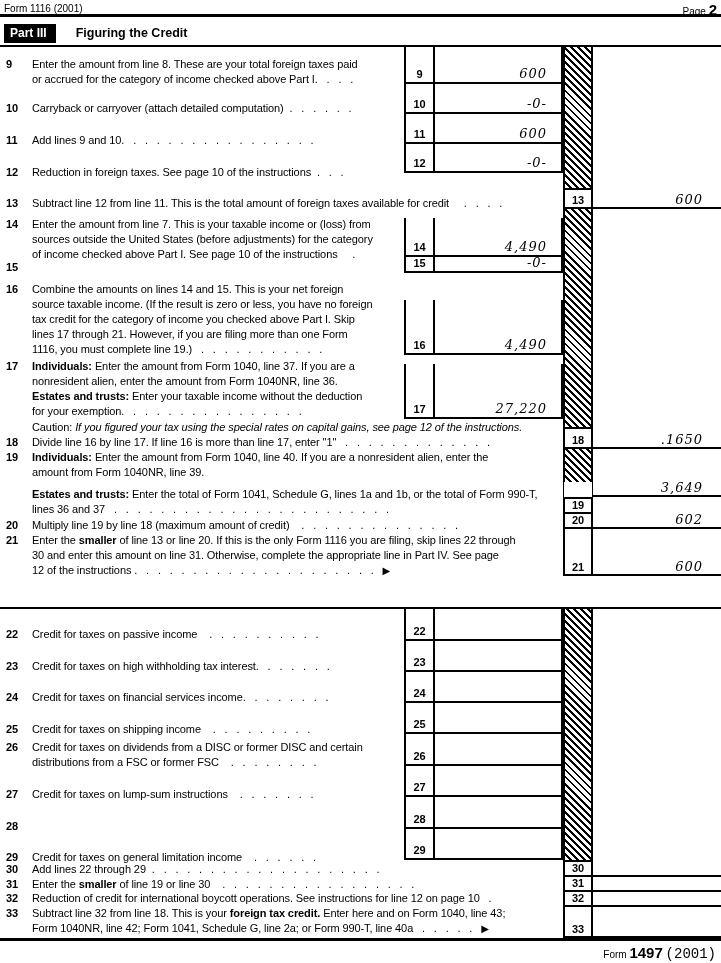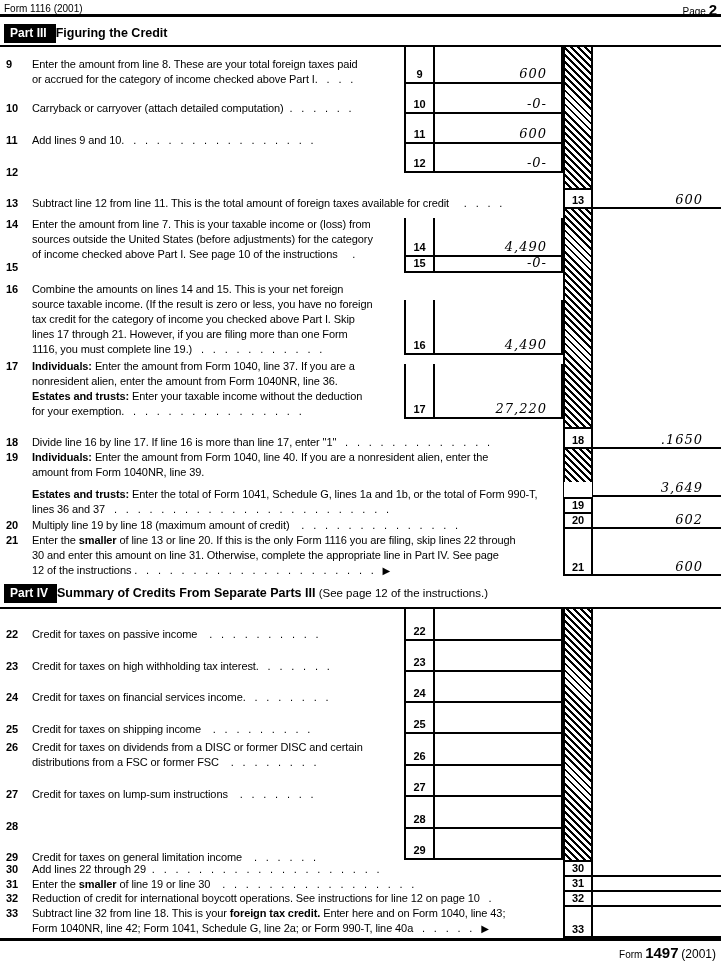--- a/index.html
+++ b/index.html
@@ -5,21 +5,21 @@
   html,body{margin:0;padding:0;background:#fff;}
   .page{position:relative;width:721px;height:963px;background:#fff;color:#000;
         font-family:"Liberation Sans",sans-serif;font-size:11px;overflow:hidden;}
   .rule{position:absolute;left:0;width:721px;height:2px;background:#000;}
   .hdr{position:absolute;top:3px;left:4px;right:4px;height:12px;font-size:10px;}
   .hdr-right{position:absolute;right:0;top:-2px;}
   .pgnum{font-weight:bold;font-size:15px;}
   .partbar{position:absolute;left:4px;height:18px;}
   .badge{display:inline-block;background:#000;color:#fff;font-weight:bold;font-size:12px;
          padding:2px 9px 3px 6px;}
-  .ptitle{font-weight:bold;font-size:12.5px;margin-left:0;}
+  .ptitle{font-weight:bold;font-size:12.5px;margin-left:20px;}
   .pnote{font-size:11.5px;font-weight:normal;}
   .tl{position:absolute;left:32px;white-space:pre;line-height:15px;letter-spacing:-0.1px;}
   .tl .no{position:absolute;left:-26px;top:0;width:24px;font-weight:bold;white-space:normal;}
   .cell{position:absolute;left:404px;width:159px;box-sizing:border-box;
         border-left:2px solid #000;border-right:2px solid #000;border-bottom:2px solid #000;}
   .cell .nb{position:absolute;left:0;top:0;bottom:0;width:29px;box-sizing:border-box;
         border-right:2px solid #000;font-weight:bold;display:flex;align-items:flex-end;
         justify-content:center;padding-bottom:2px;}
   .cell .cv{position:absolute;right:14px;bottom:1px;}
   .val{font-family:"DejaVu Serif",serif;font-style:italic;font-size:13px;letter-spacing:1px;}
@@ -30,21 +30,21 @@
   .hatch{position:absolute;left:563px;width:30px;box-sizing:border-box;
         border-left:2px solid #000;border-right:2px solid #000;
         background:repeating-linear-gradient(45deg,#fff 0,#fff 3px,#000 3px,#000 5px);}
   .vconn{position:absolute;left:563px;width:30px;box-sizing:border-box;
         border-left:1px solid #000;border-right:1px solid #000;}
   .caution{font-style:italic;}
   .caution .lead{font-style:normal;}
   .arrow{font-size:10px;}
   .footer{position:absolute;right:5px;top:944px;font-size:10px;}
   .fnum{font-weight:bold;font-size:15px;}
-  .fyear{font-size:12px;}
+  .fyear{font-size:14px;font-family:Liberation Mono, monospace;}
   b{font-weight:bold;}
 </style>
 </head>
 <body>
 
 <div class="page">
 
   <div class="hdr">
     <span>Form 1116 (2001)</span>
     <span class="hdr-right"><span>Page</span> <span class="pgnum">2</span></span>
@@ -53,35 +53,36 @@
 
   <div class="partbar" style="top:24px">
     <span class="badge">Part III</span><span class="ptitle">Figuring the Credit</span>
   </div>
   <div class="rule" style="top:45px"></div>
 
   <div class="tl" style="top:57px"><span class="no">9</span><span>Enter the amount from line 8. These are your total foreign taxes paid
 or accrued for the category of income checked above Part I.   .   .   .</span></div>
   <div class="tl" style="top:101px"><span class="no">10</span><span>Carryback or carryover (attach detailed computation)  .   .   .   .   .   .</span></div>
   <div class="tl" style="top:133px"><span class="no">11</span><span>Add lines 9 and 10.   .   .   .   .   .   .   .   .   .   .   .   .   .   .   .   .</span></div>
-  <div class="tl" style="top:165px"><span class="no">12</span></div>
+  <div class="tl" style="top:165px"><span class="no">12</span><span>Reduction in foreign taxes. See page 10 of the instructions  .   .   .</span></div>
   <div class="tl" style="top:196px"><span class="no">13</span><span>Subtract line 12 from line 11. This is the total amount of foreign taxes available for credit     .   .   .   .</span></div>
   <div class="tl" style="top:217px"><span class="no">14</span><span>Enter the amount from line 7. This is your taxable income or (loss) from
 sources outside the United States (before adjustments) for the category
 of income checked above Part I. See page 10 of the instructions     .</span></div>
   <div class="tl" style="top:260px"><span class="no">15</span></div>
   <div class="tl" style="top:282px"><span class="no">16</span><span>Combine the amounts on lines 14 and 15. This is your net foreign
 source taxable income. (If the result is zero or less, you have no foreign
 tax credit for the category of income you checked above Part I. Skip
 lines 17 through 21. However, if you are filing more than one Form
 1116, you must complete line 19.)   .   .   .   .   .   .   .   .   .   .   .</span></div>
   <div class="tl" style="top:359px"><span class="no">17</span><span><b>Individuals:</b><span> Enter the amount from Form 1040, line 37. If you are a
 nonresident alien, enter the amount from Form 1040NR, line 36.
 </span><b>Estates and trusts:</b><span> Enter your taxable income without the deduction
 for your exemption.   .   .   .   .   .   .   .   .   .   .   .   .   .   .   .</span></span></div>
+  <div class="tl caution" style="top:420px"><span class="lead">Caution:</span><span> If you figured your tax using the special rates on capital gains, see page 12 of the instructions.</span></div>
   <div class="tl" style="top:435px"><span class="no">18</span><span>Divide line 16 by line 17. If line 16 is more than line 17, enter "1"   .   .   .   .   .   .   .   .   .   .   .   .   .</span></div>
   <div class="tl" style="top:450px"><span class="no">19</span><span><b>Individuals:</b><span> Enter the amount from Form 1040, line 40. If you are a nonresident alien, enter the
 amount from Form 1040NR, line 39.</span></span></div>
   <div class="tl" style="top:487px"><span><b>Estates and trusts:</b><span> Enter the total of Form 1041, Schedule G, lines 1a and 1b, or the total of Form 990-T,
 lines 36 and 37   .   .   .   .   .   .   .   .   .   .   .   .   .   .   .   .   .   .   .   .   .   .   .   .</span></span></div>
   <div class="tl" style="top:518px"><span class="no">20</span><span>Multiply line 19 by line 18 (maximum amount of credit)    .   .   .   .   .   .   .   .   .   .   .   .   .   .</span></div>
   <div class="tl" style="top:533px"><span class="no">21</span><span><span>Enter the </span><b>smaller</b><span> of line 13 or line 20. If this is the only Form 1116 you are filing, skip lines 22 through
 30 and enter this amount on line 31. Otherwise, complete the appropriate line in Part IV. See page
 12 of the instructions .   .   .   .   .   .   .   .   .   .   .   .   .   .   .   .   .   .   .   .   .   </span><span class="arrow">▶</span></span></div>
 
@@ -147,23 +148,20 @@
   <div class="oval" style="top:512px;height:17px">
       <span class="val">602</span>
     </div>
   <div class="obox" style="top:527px;height:49px">
       <span>21</span>
     </div>
   <div class="oval" style="top:527px;height:49px">
       <span class="val">600</span>
     </div>
 
-  <div class="partbar" style="top:584px">
-    <span class="badge">Part IV</span><span class="ptitle"><span>Summary of Credits From Separate Parts III</span><span class="pnote"> (See page 12 of the instructions.)</span></span>
-  </div>
   <div class="rule" style="top:607px"></div>
 
   <div class="tl" style="top:627px"><span class="no">22</span><span>Credit for taxes on passive income    .   .   .   .   .   .   .   .   .   .</span></div>
   <div class="tl" style="top:659px"><span class="no">23</span><span>Credit for taxes on high withholding tax interest.   .   .   .   .   .   .</span></div>
   <div class="tl" style="top:690px"><span class="no">24</span><span>Credit for taxes on financial services income.   .   .   .   .   .   .   .</span></div>
   <div class="tl" style="top:722px"><span class="no">25</span><span>Credit for taxes on shipping income    .   .   .   .   .   .   .   .   .</span></div>
   <div class="tl" style="top:740px"><span class="no">26</span><span>Credit for taxes on dividends from a DISC or former DISC and certain
 distributions from a FSC or former FSC    .   .   .   .   .   .   .   .</span></div>
   <div class="tl" style="top:787px"><span class="no">27</span><span>Credit for taxes on lump-sum instructions    .   .   .   .   .   .   .</span></div>
   <div class="tl" style="top:819px"><span class="no">28</span></div>

